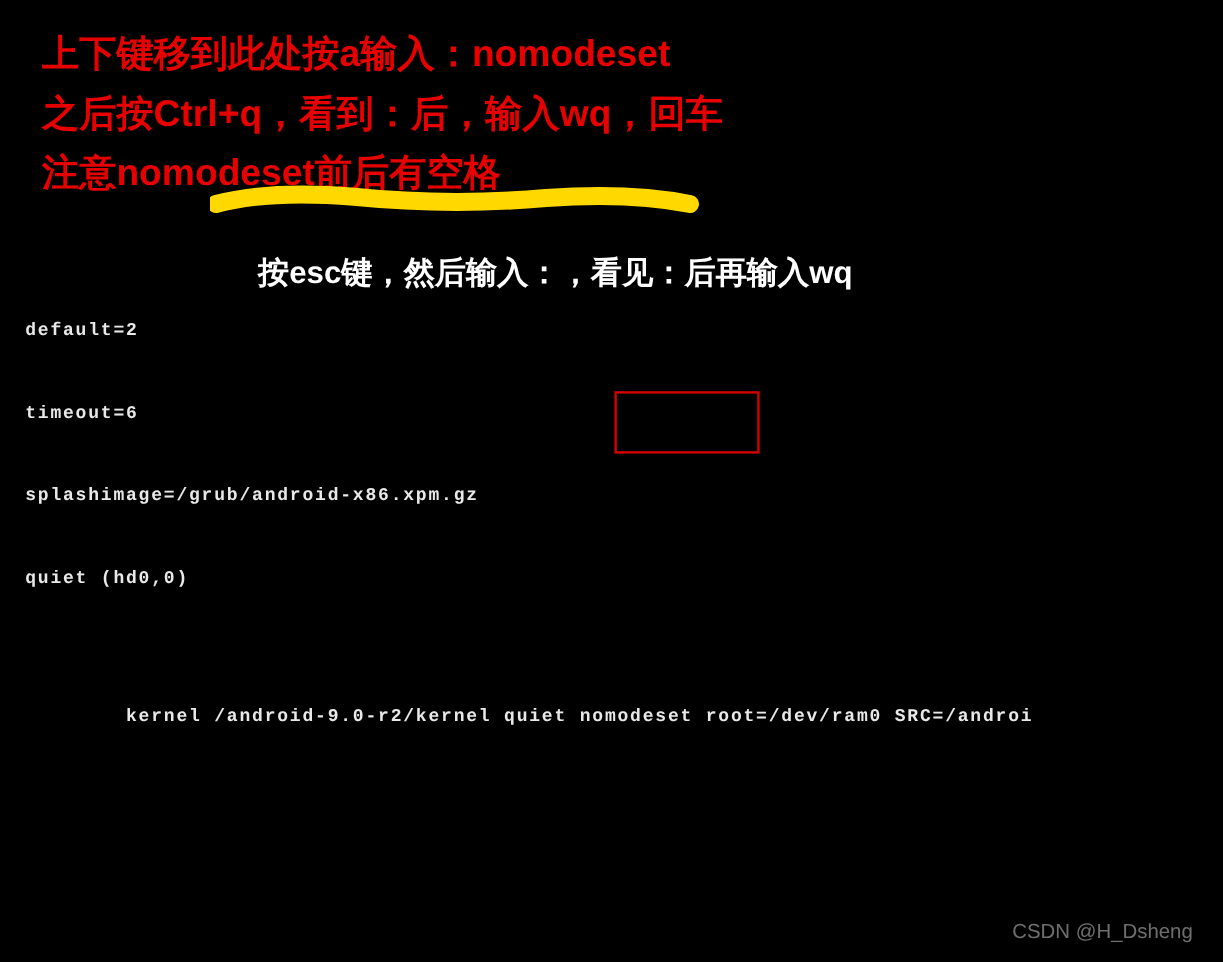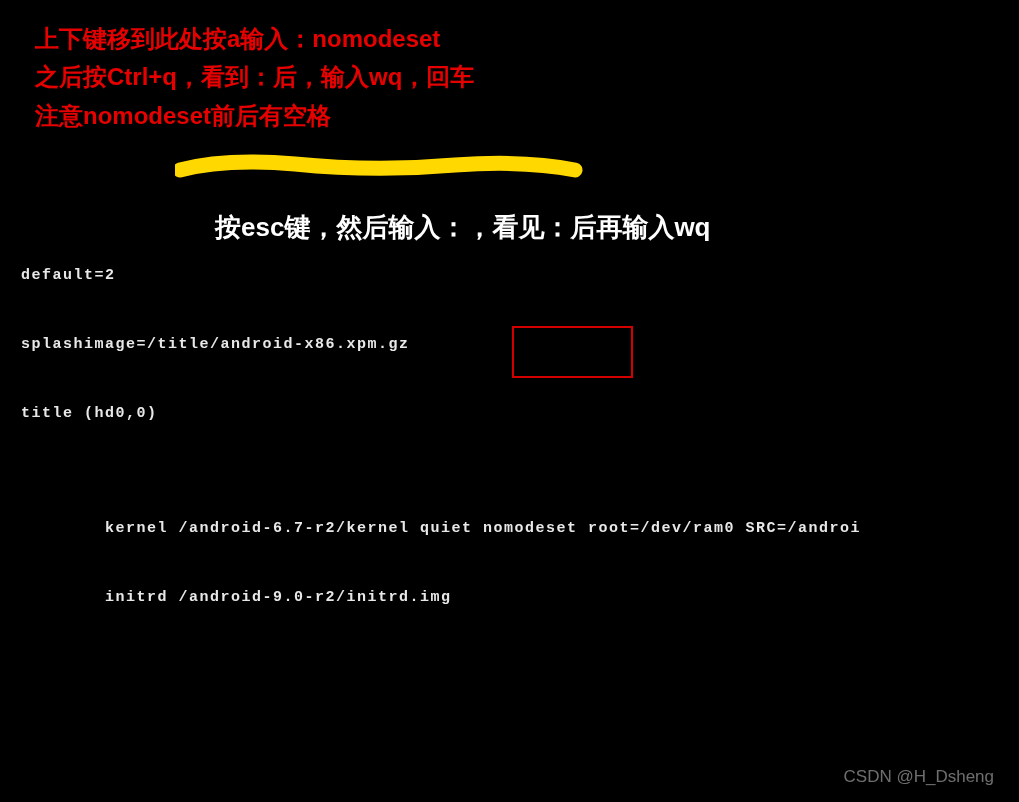--- a/index.html
+++ b/index.html
@@ -14,21 +14,21 @@
       font-family: "Courier New", monospace;
       overflow: hidden;
       position: relative;
     }
     .annotation-container {
       position: absolute;
       top: 20px;
       left: 35px;
       color: #e60000;
       font-family: "Microsoft YaHei", "SimHei", sans-serif;
-      font-size: 24px;
+      font-size: 31px;
       font-weight: 600;
       line-height: 1.6;
     }
     .annotation-line {
       white-space: nowrap;
     }
     .yellow-stroke {
       position: absolute;
       top: 150px;
       left: 175px;
@@ -96,25 +96,25 @@
 </div>
 
 <svg class="yellow-stroke">
   <path d="M 5 20 Q 50 8 120 14 Q 200 22 280 15 Q 350 10 400 20" stroke="#ffd800" stroke-width="15" fill="none" stroke-linecap="round"></path>
 </svg>
 
 <div class="annotation-white">按esc键，然后输入：，看见：后再输入wq</div>
 
 <div class="terminal">
   <div class="terminal-line">default=2</div>
-  <div class="terminal-line">splashimage=/title/android-x86.xpm.gz</div>
-  <div class="terminal-line">title (hd0,0)</div>
+  <div class="terminal-line">timeout=6</div>
+  <div class="terminal-line">splashimage=/grub/android-x86.xpm.gz</div>
+  <div class="terminal-line">quiet (hd0,0)</div>
   <div class="terminal-line"></div>
-  <div class="terminal-line">        kernel /android-6.7-r2/kernel quiet nomodeset root=/dev/ram0 SRC=/androi</div>
-  <div class="terminal-line">        initrd /android-9.0-r2/initrd.img</div>
+  <div class="terminal-line">        kernel /android-9.0-r2/kernel quiet nomodeset root=/dev/ram0 SRC=/androi</div>
   <div class="terminal-line"></div>
   
   
   
   <div class="terminal-line"></div>
   
   
   
   <div class="terminal-line"></div>
   

